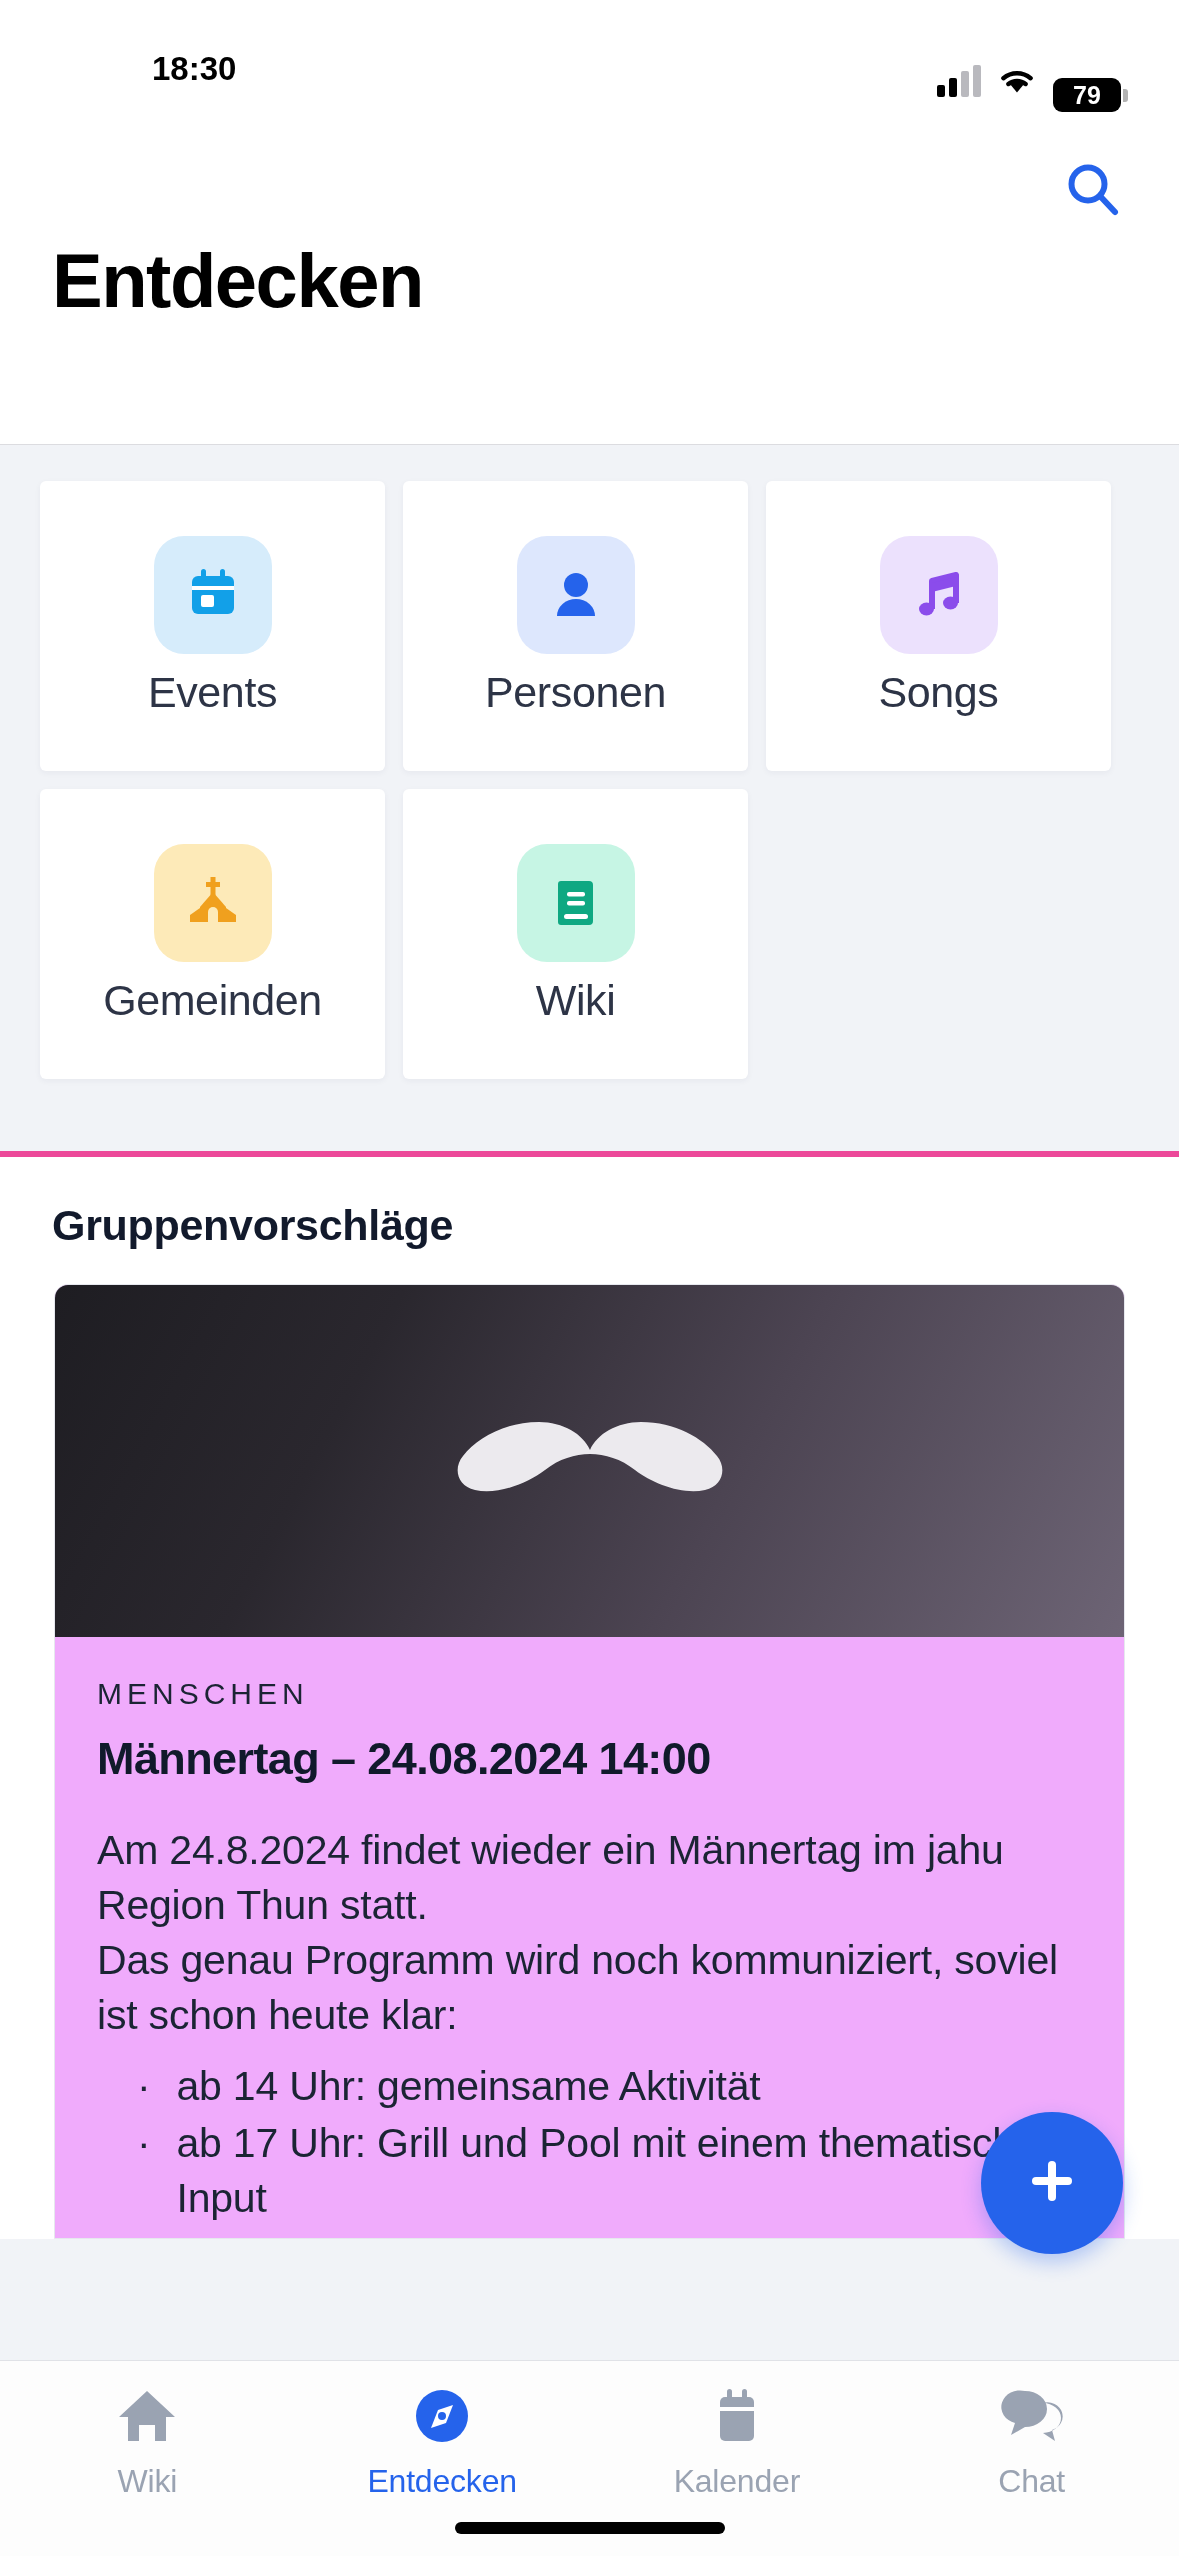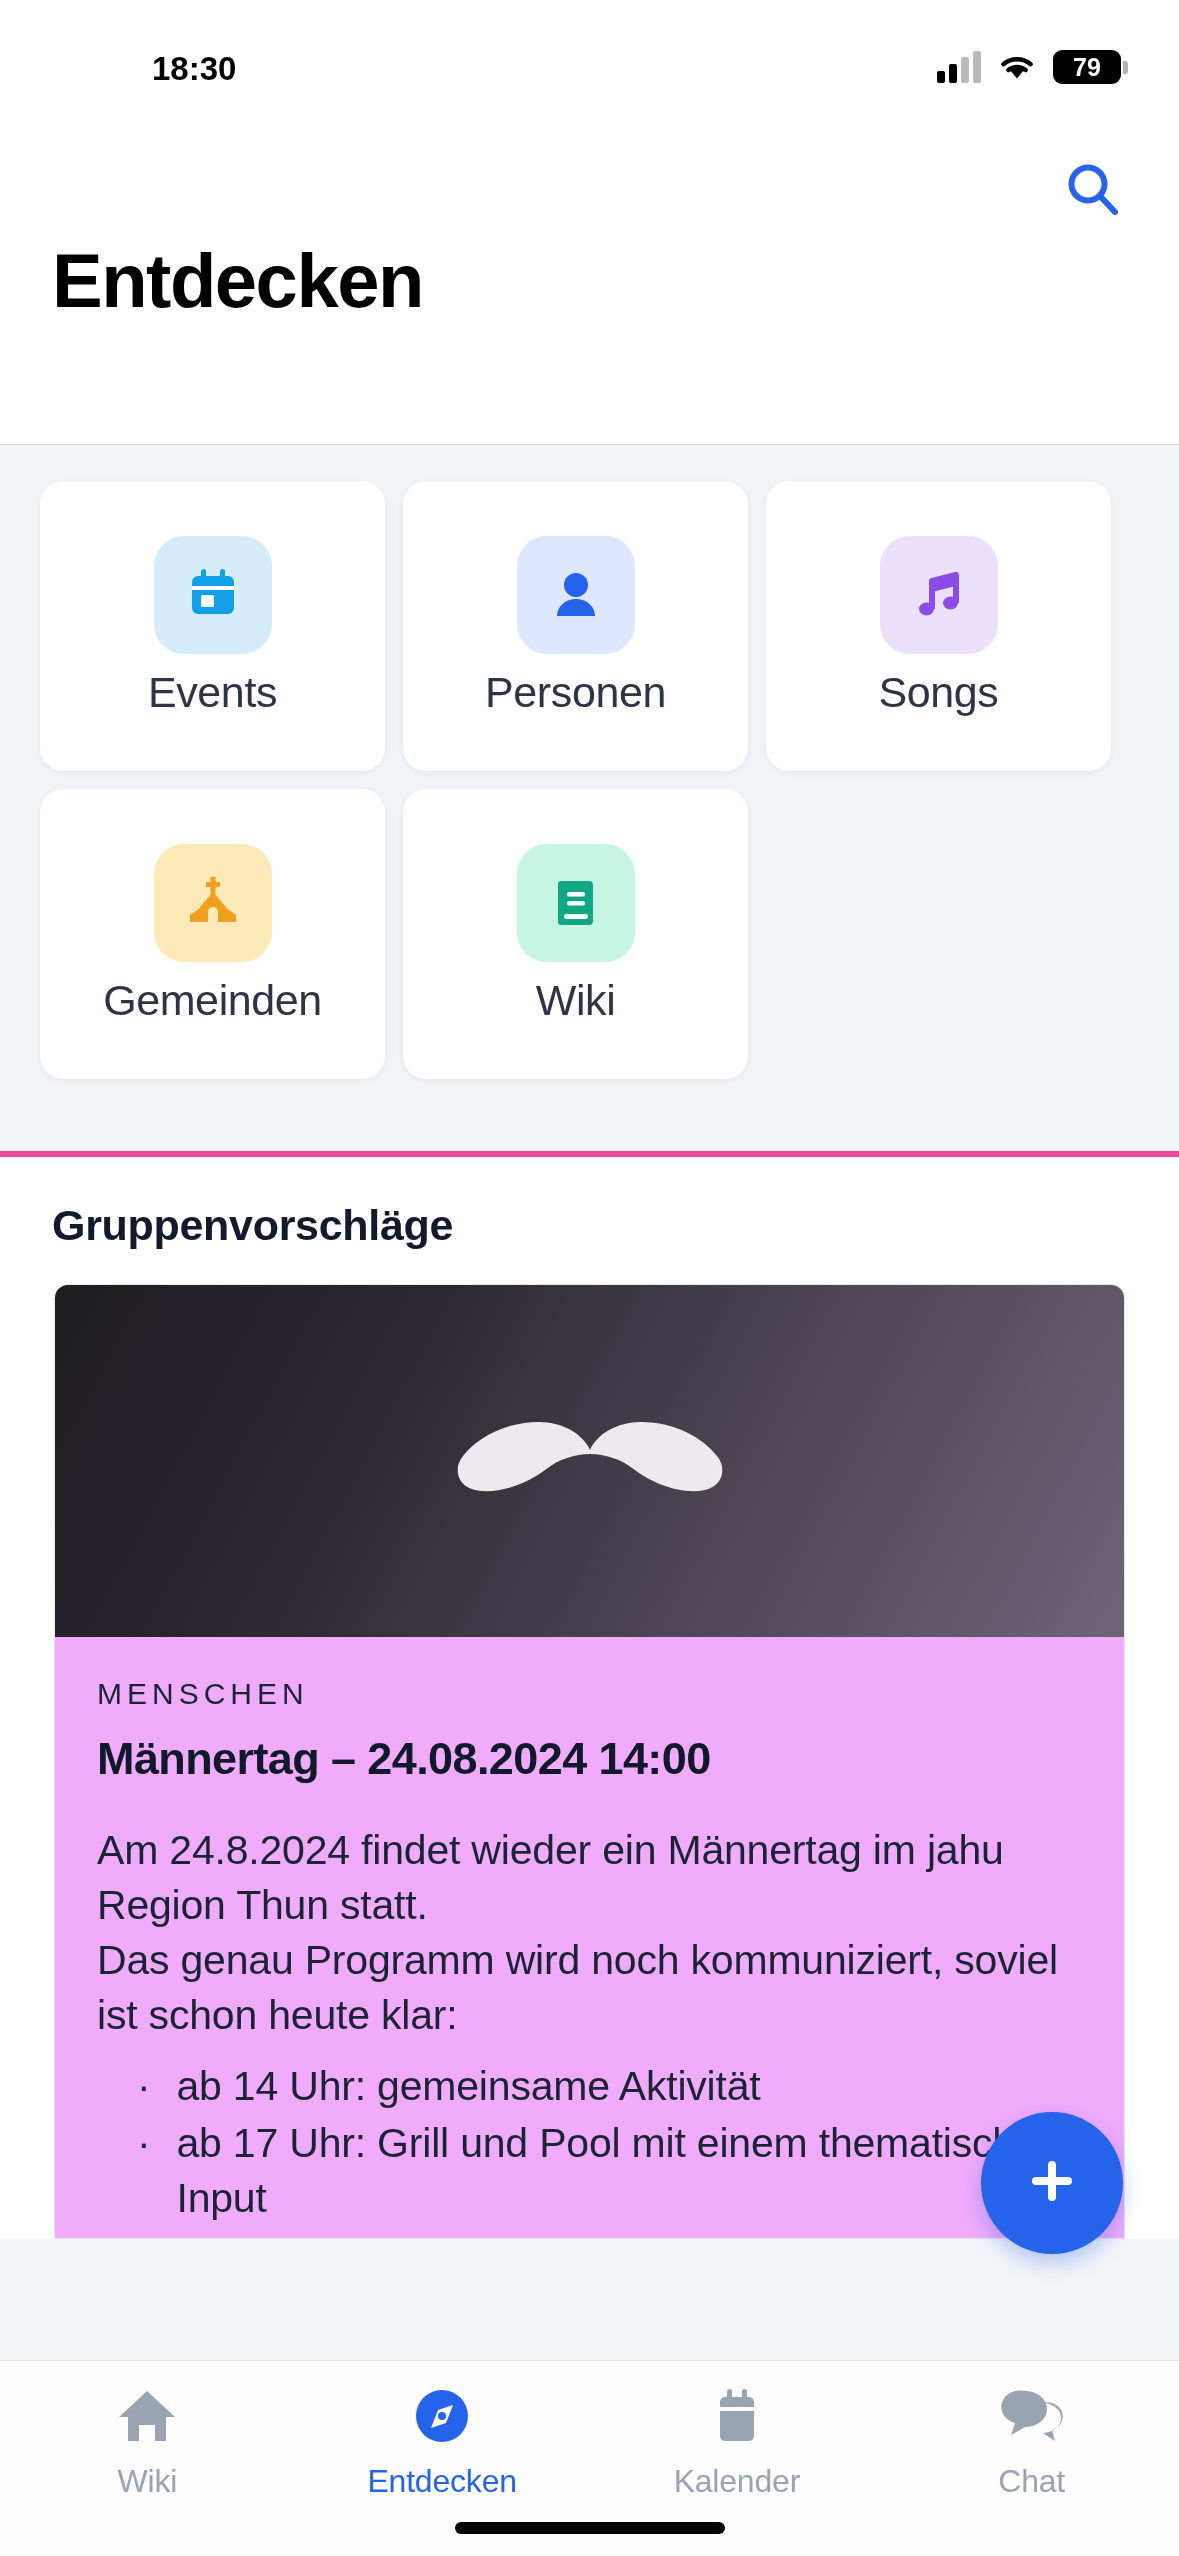--- a/index.html
+++ b/index.html
@@ -55,20 +55,21 @@
   .wifi { width: 40px; height: 30px; position: relative; }
   .battery {
     width: 68px; height: 34px;
     border-radius: 9px;
     background: #000;
     color: #fff;
     font-size: 25px;
     font-weight: 700;
     display: flex; align-items: center; justify-content: center;
     position: relative;
+    margin-top: 28px;
   }
   .battery:after {
     content: "";
     position: absolute; right: -7px; top: 11px;
     width: 5px; height: 13px;
     background: #b3b3b3;
     border-radius: 0 3px 3px 0;
   }
 
   
@@ -111,21 +112,21 @@
   }
   .tile-grid {
     display: flex;
     flex-wrap: wrap;
     gap: 18px;
   }
   .tile {
     width: 345px;
     height: 290px;
     background: #ffffff;
-    border-radius: 23px;
+    border-radius: 6px;
     box-shadow: 0 2px 6px rgba(30,40,70,0.05);
     display: flex;
     flex-direction: column;
     align-items: center;
     justify-content: center;
     gap: 14px;
     cursor: pointer;
   }
   .tile-icon {
     width: 118px; height: 118px;

